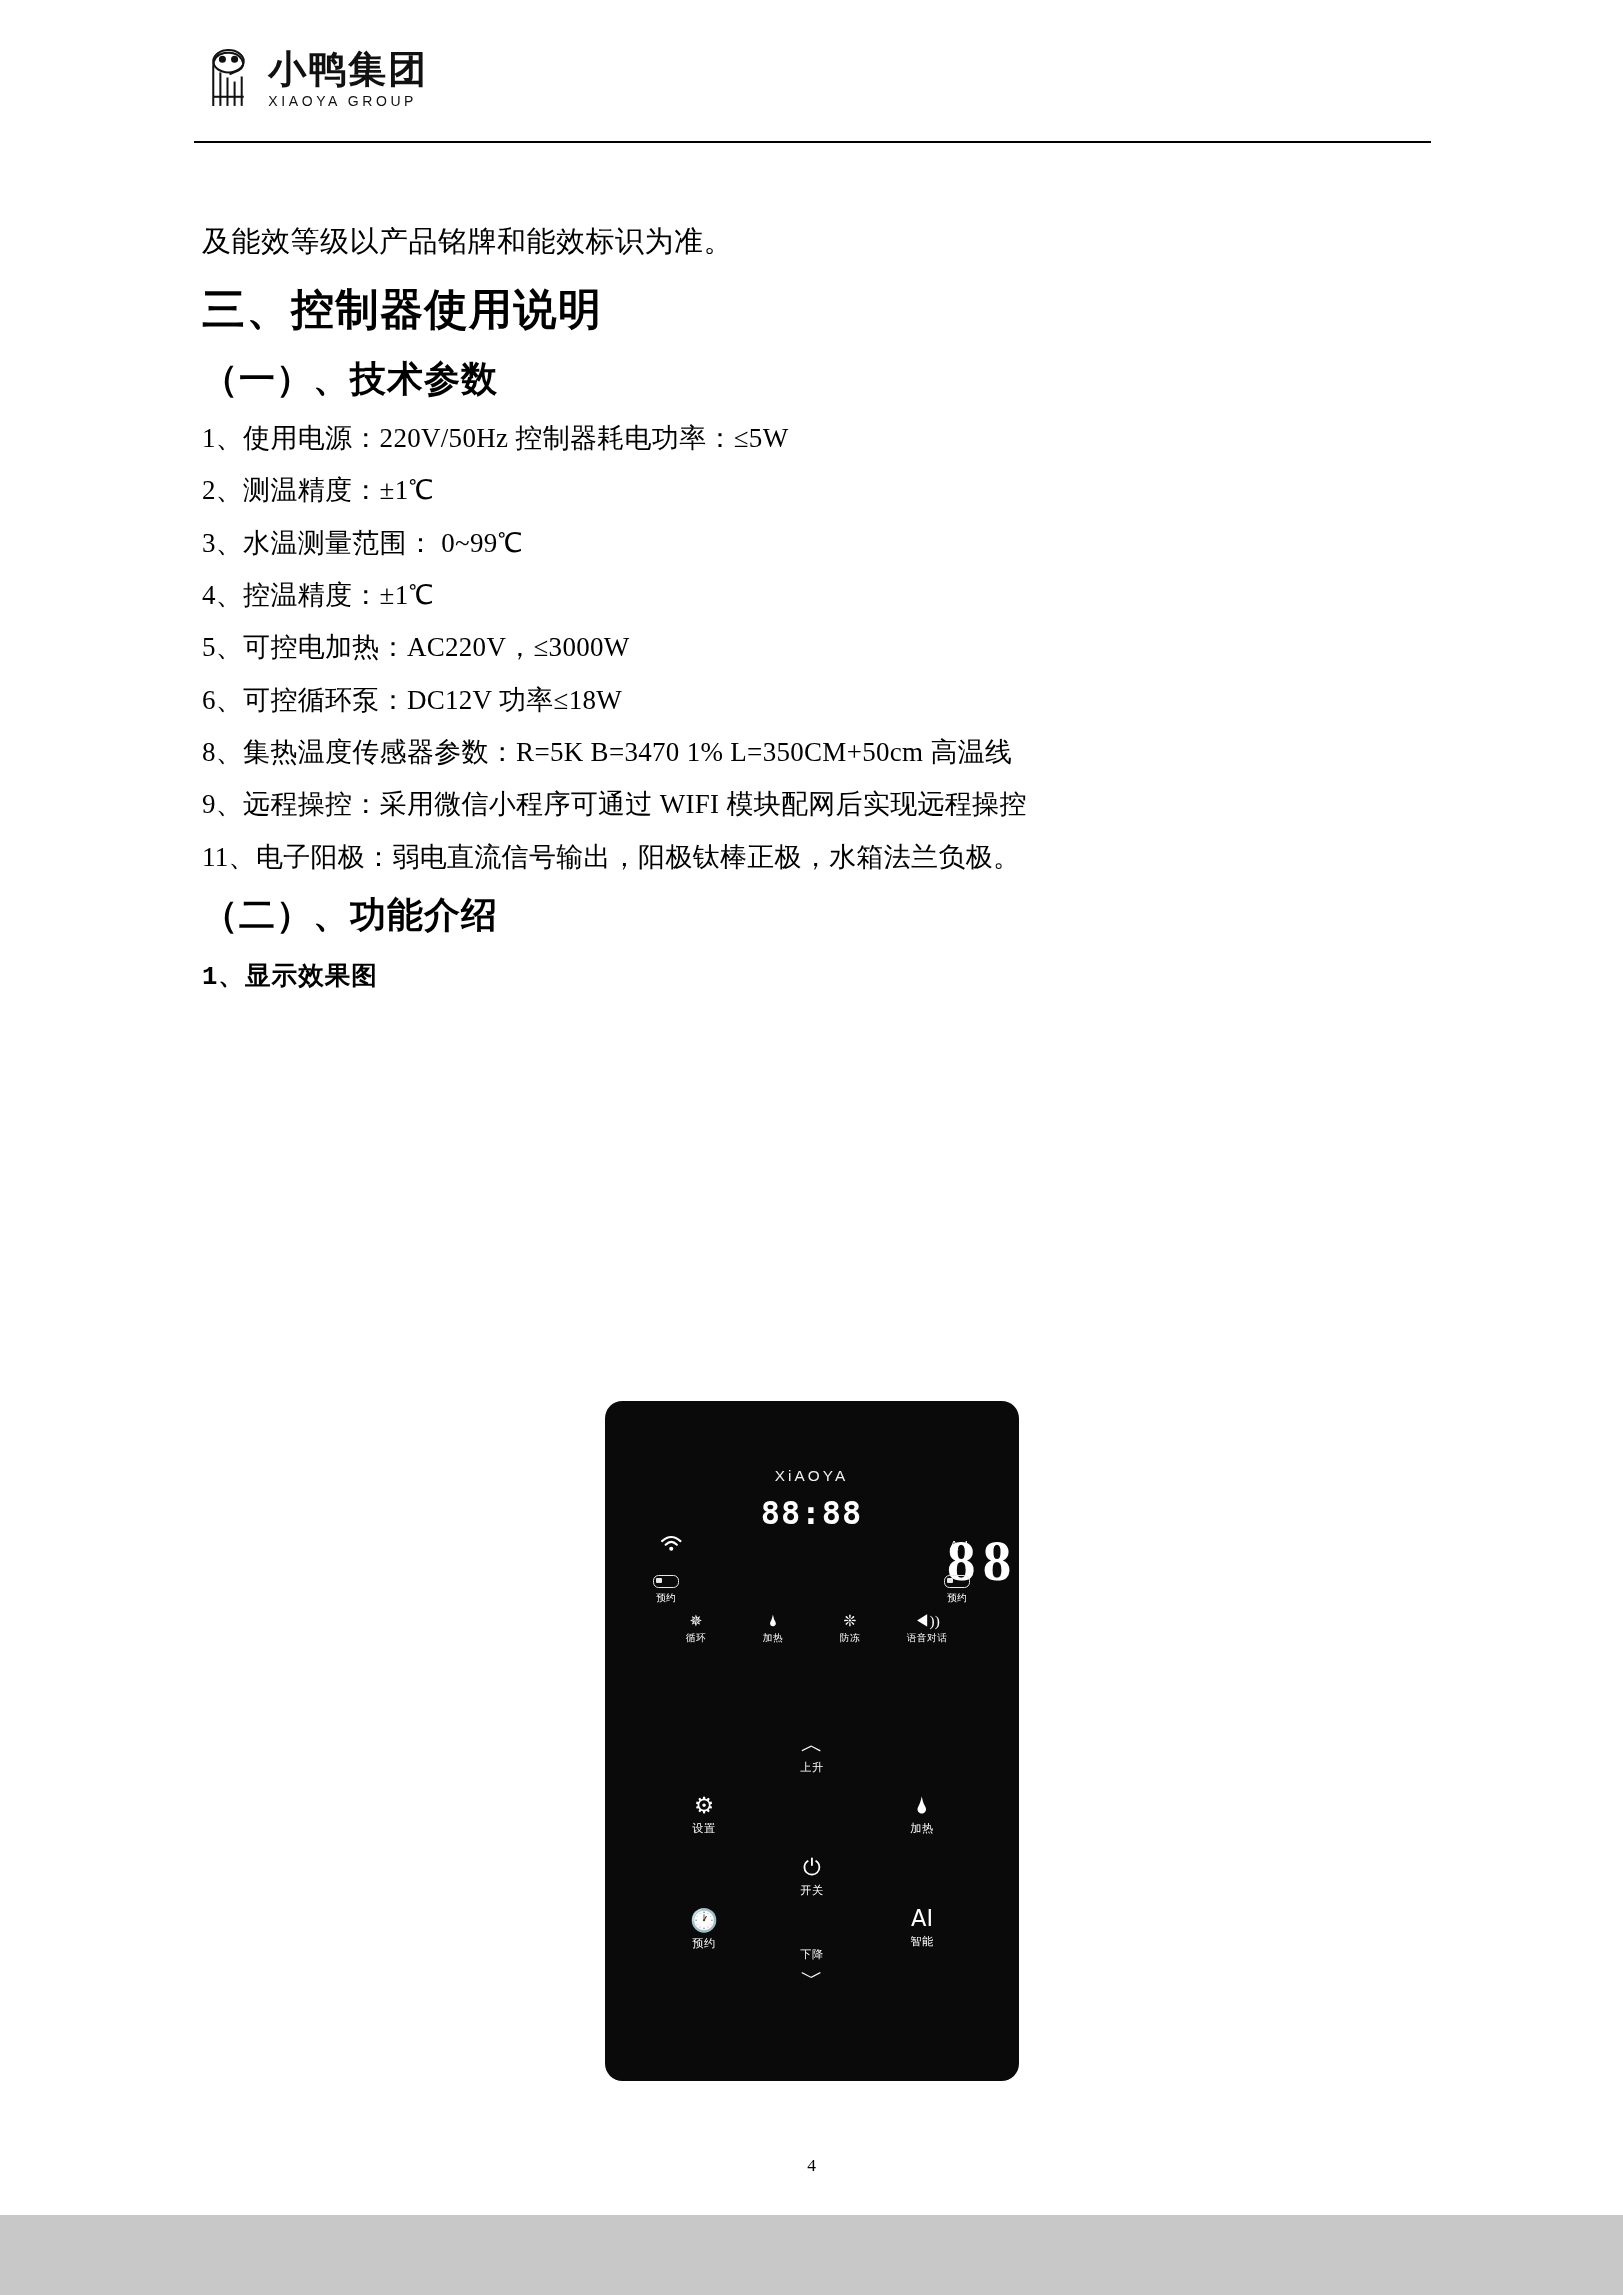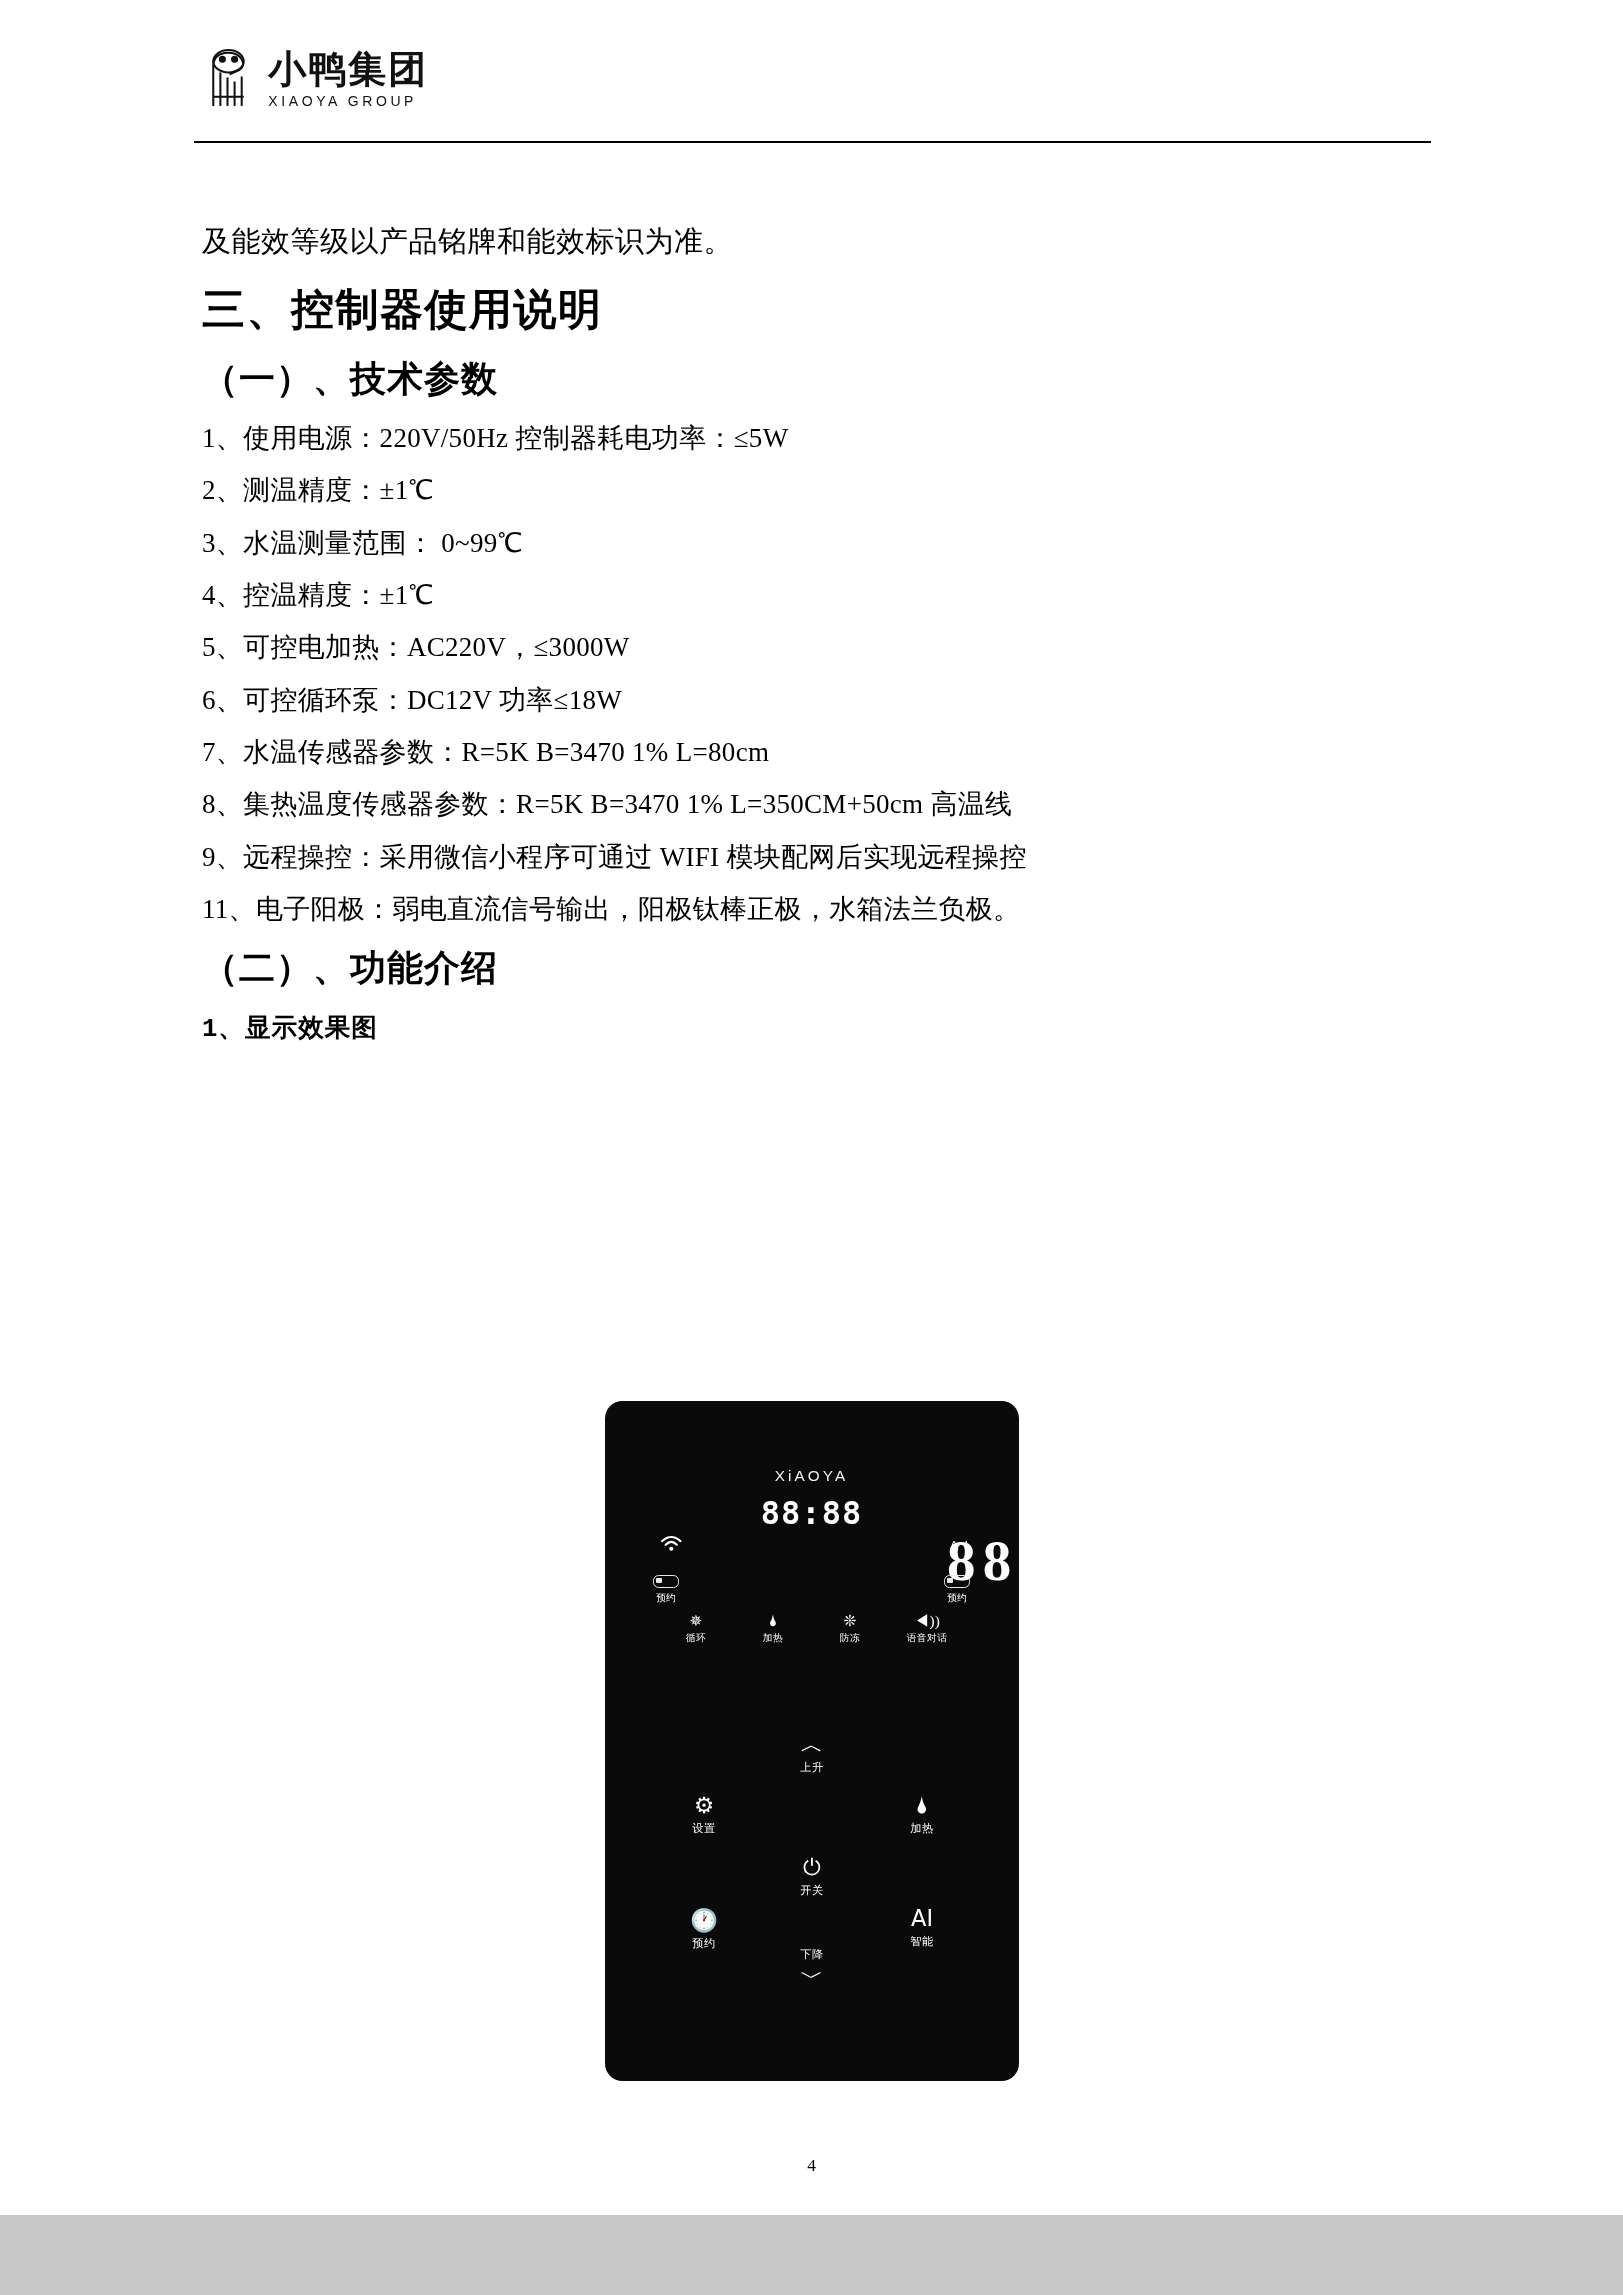--- a/index.html
+++ b/index.html
@@ -314,21 +314,20 @@
 
     <h2 class="h-sub">（一）、技术参数</h2>
 
     <ol class="speclist">
       <li>1、使用电源：220V/50Hz        控制器耗电功率：≤5W</li>
       <li>2、测温精度：±1℃</li>
       <li>3、水温测量范围： 0~99℃</li>
       <li>4、控温精度：±1℃</li>
       <li>5、可控电加热：AC220V，≤3000W</li>
       <li>6、可控循环泵：DC12V      功率≤18W</li>
-      <li>7、水温传感器参数：R=5K   B=3470 1%   L=80cm</li>
       <li>8、集热温度传感器参数：R=5K B=3470 1% L=350CM+50cm 高温线</li>
       <li>9、远程操控：采用微信小程序可通过 WIFI 模块配网后实现远程操控</li>
       <li>11、电子阳极：弱电直流信号输出，阳极钛棒正极，水箱法兰负极。</li>
     </ol>
 
     <h2 class="h-sub">（二）、功能介绍</h2>
     <h3 class="h-small">1、显示效果图</h3>
   </div>
 
   <div class="panel-area">

